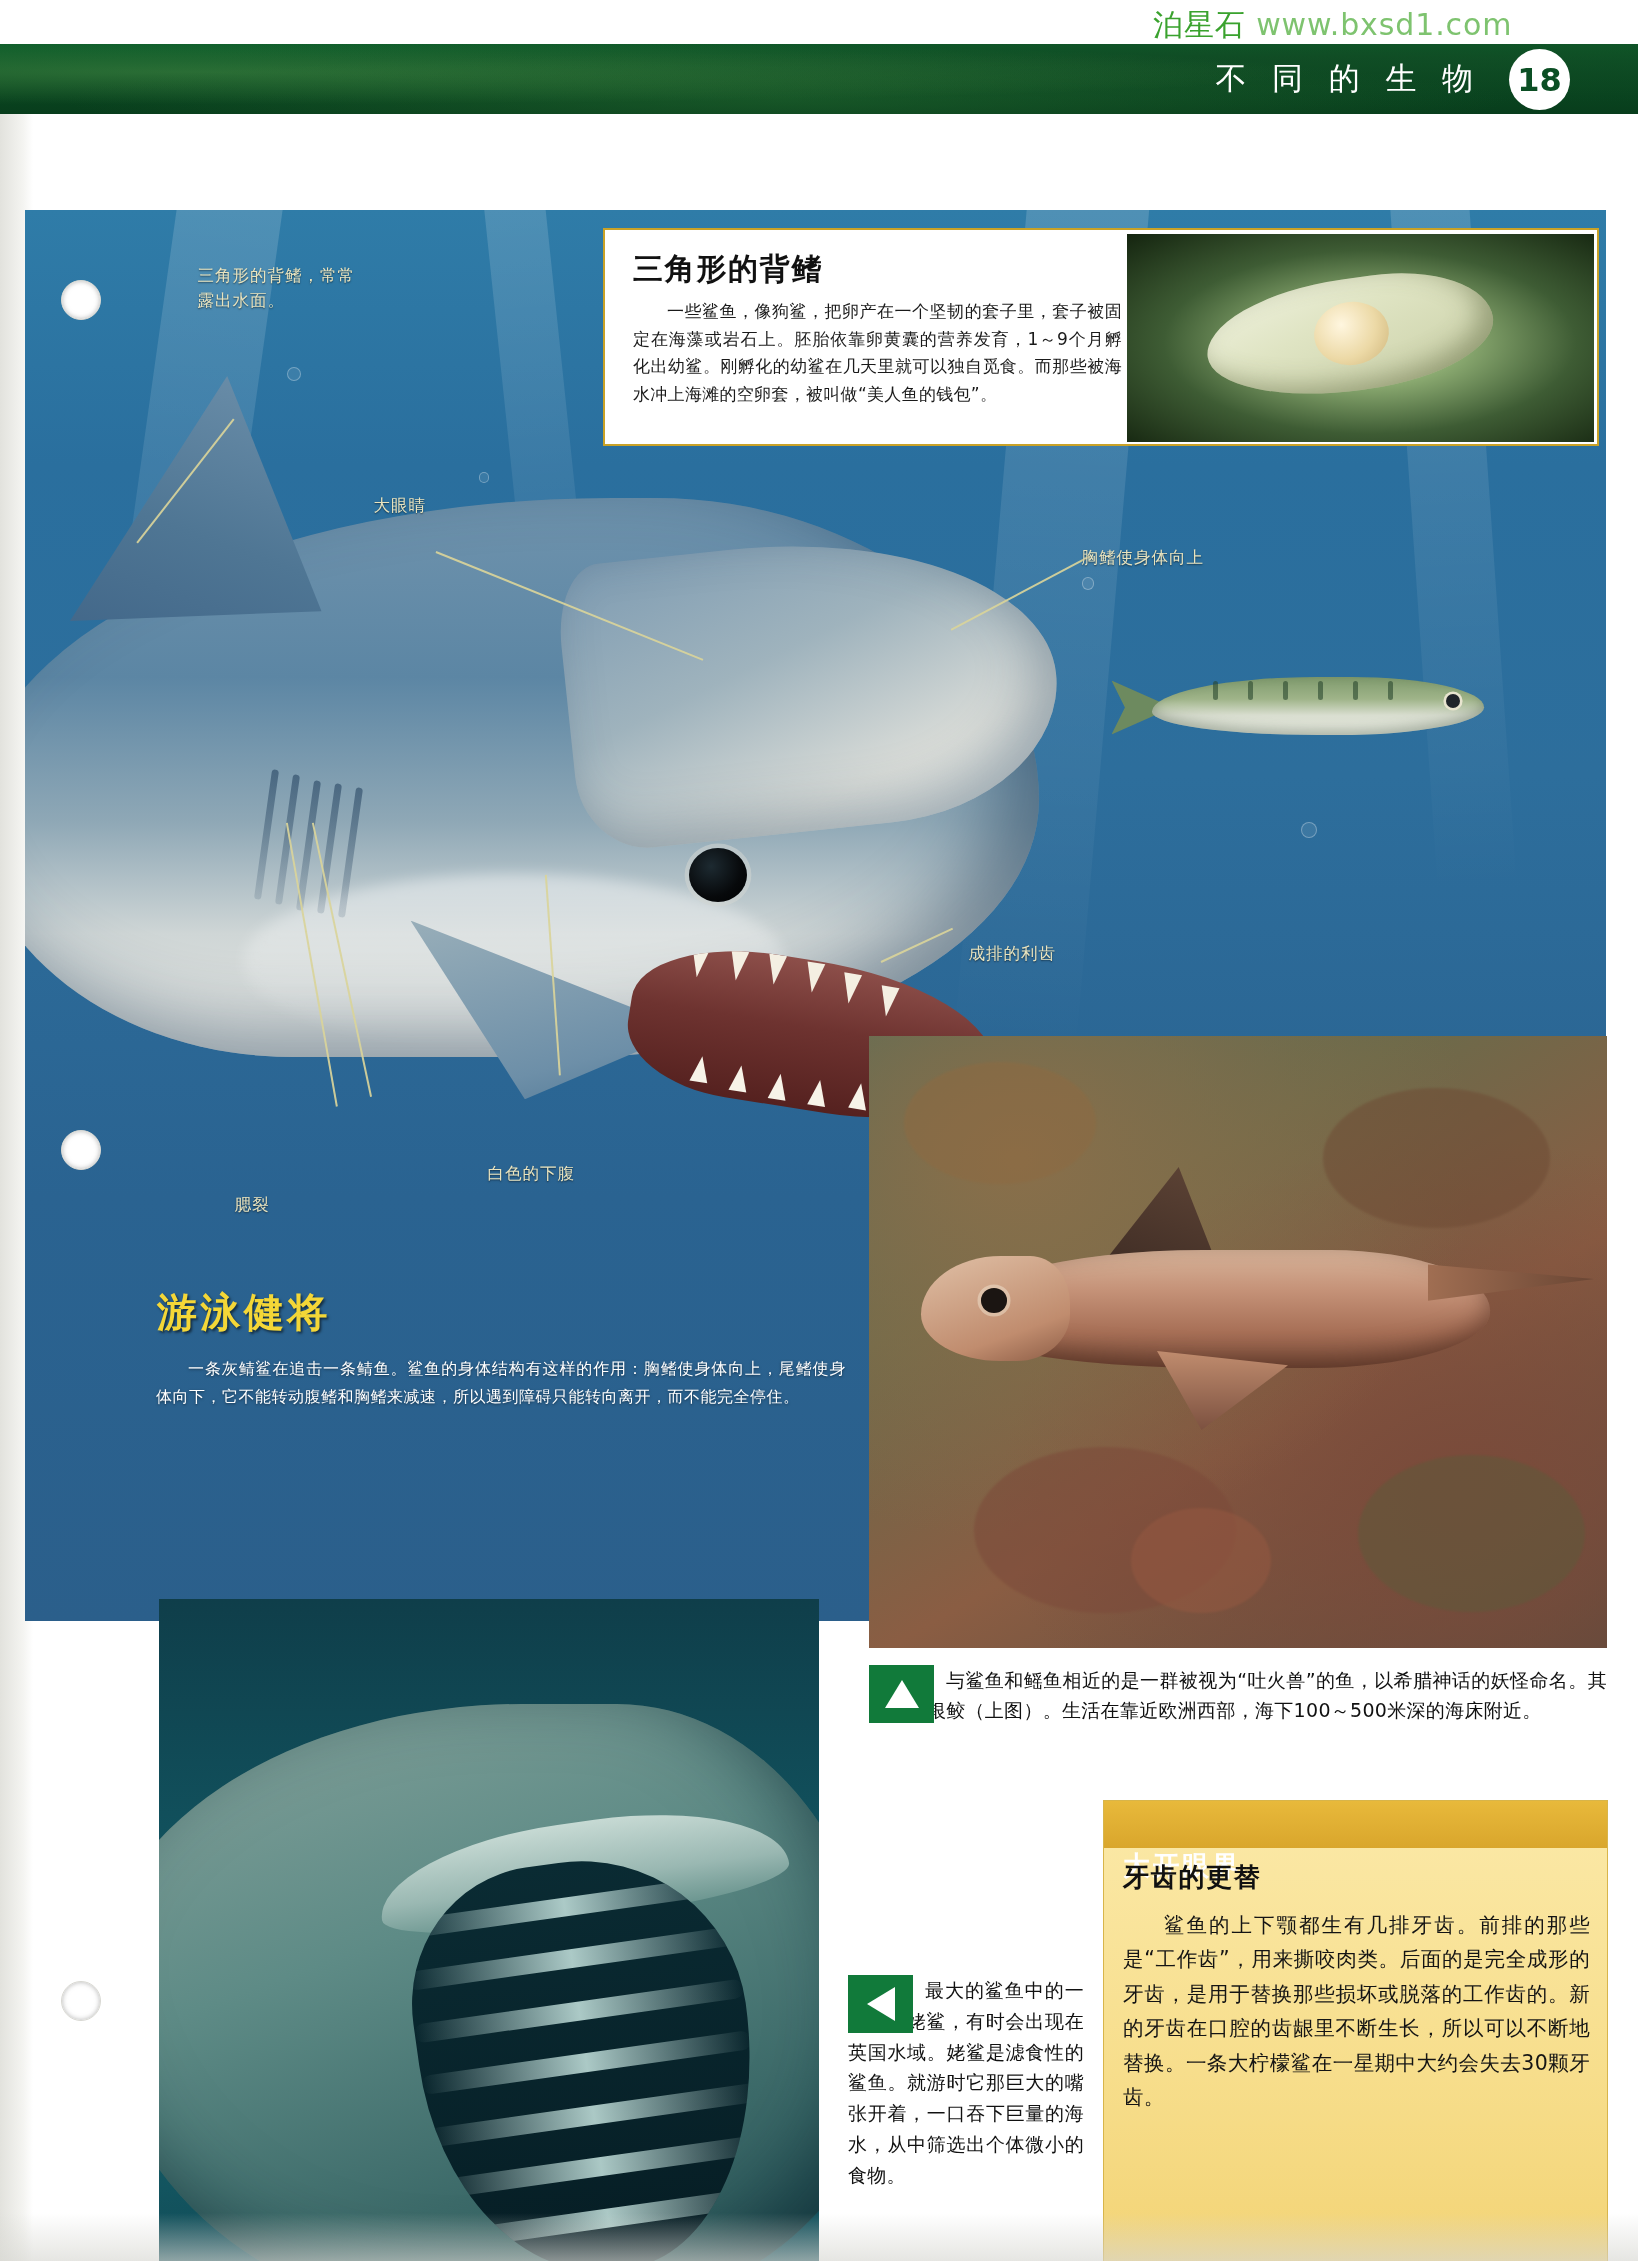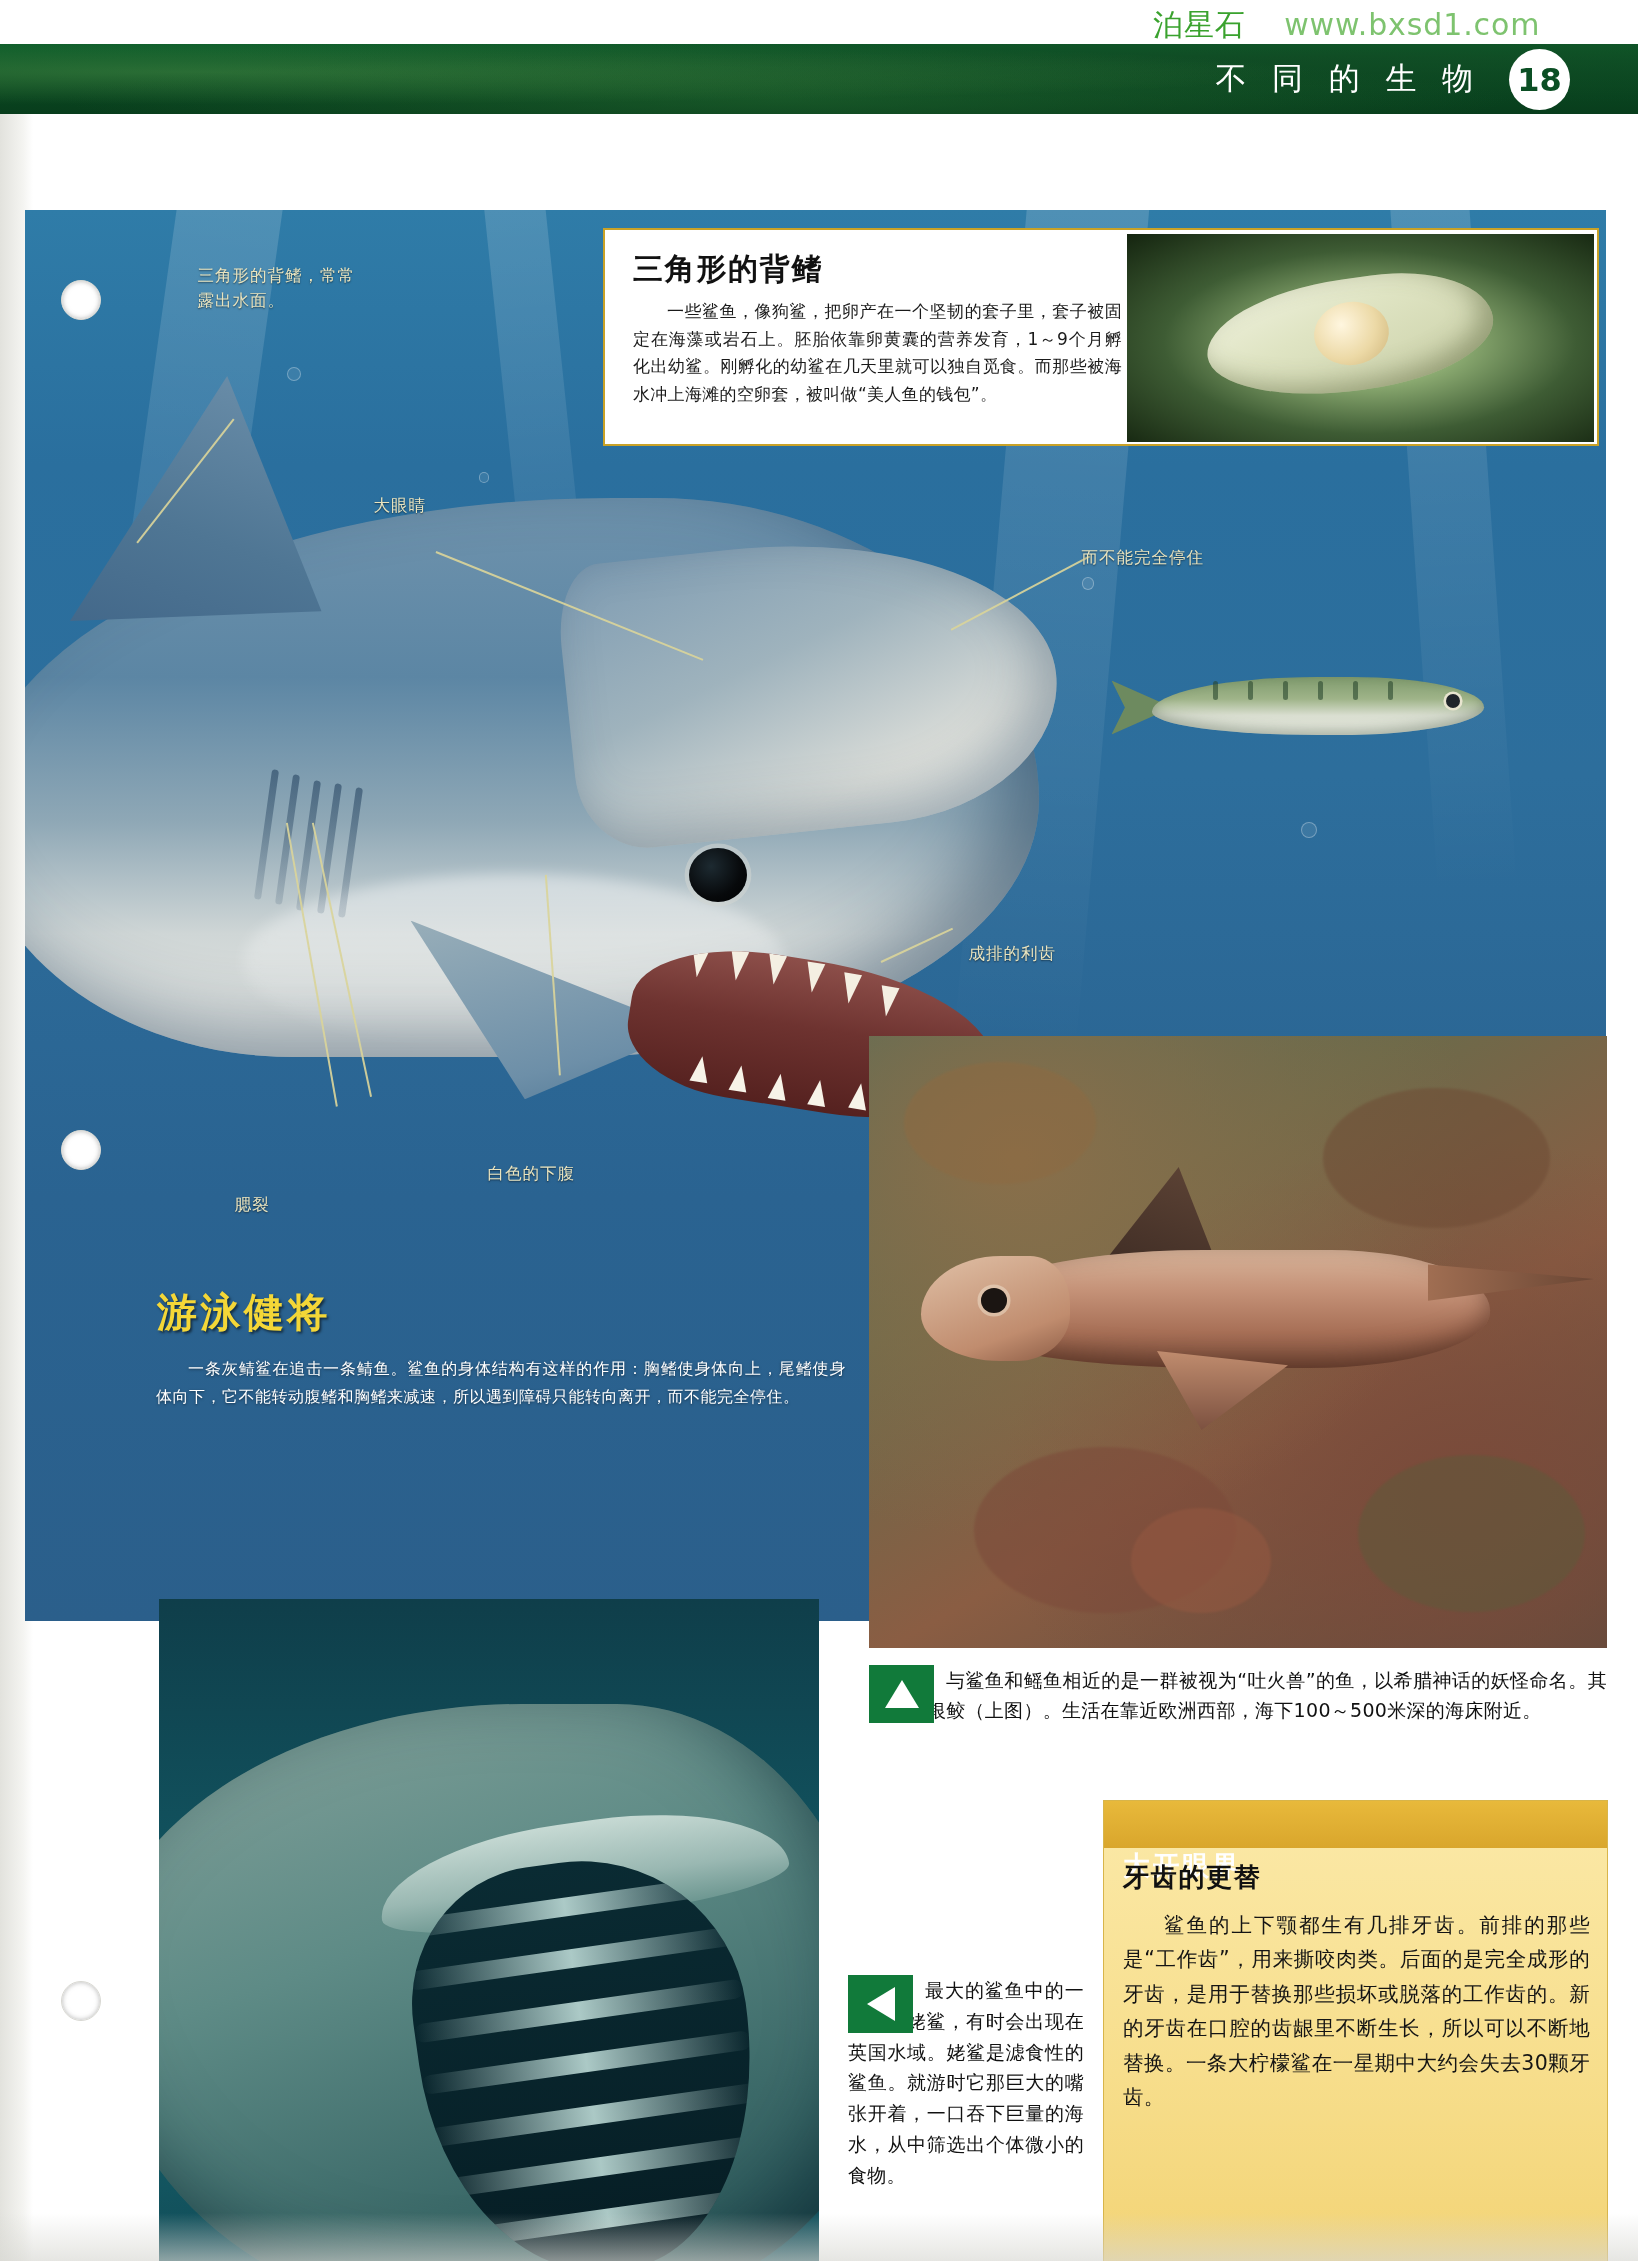--- a/index.html
+++ b/index.html
@@ -27,21 +27,21 @@
   }
   .watermark {
     position: absolute;
     left: 1153px; top: 5.2px;
     font-size: 30px;
     letter-spacing: 0.9px;
     color: #3aa22e;
     white-space: nowrap;
     font-family: "DejaVu Sans", "Liberation Sans", sans-serif;
   }
-  .watermark .dim { color: #7ec36f; margin-left: 28px; }
+  .watermark .dim { color: #7ec36f; }
 
   
   .header-bar {
     position: absolute;
     left: 0; top: 44px;
     width: 1638px; height: 70px;
     background: linear-gradient(180deg, #0d5c2a 0%, #0a4a22 45%, #083d1c 100%);
     overflow: hidden;
   }
   .header-bar::after {
@@ -638,21 +638,21 @@
       <div class="leader" style="left:411px; top:341px; width:288px; transform: rotate(22deg);"></div>
       <div class="leader" style="left:926px; top:419px; width:157px; transform: rotate(-28deg);"></div>
       <div class="leader" style="left:856px; top:751px; width:79px; transform: rotate(-25deg);"></div>
       <div class="leader" style="left:262px; top:612px; width:288px; transform: rotate(80deg);"></div>
       <div class="leader" style="left:288px; top:612px; width:280px; transform: rotate(78deg);"></div>
       <div class="leader" style="left:521px; top:664px; width:201px; transform: rotate(86deg);"></div>
 
       <div class="callout" style="left:173px; top:54px; width:253px;">三角形的背鳍，常常
 露出水面。</div>
       <div class="callout" style="left:349px; top:284px;">大眼睛</div>
-      <div class="callout" style="left:1057px; top:336px;">而不能完全停住</div>
+      <div class="callout" style="left:1057px; top:336px;">胸鳍使身体向上</div>
       <div class="callout" style="left:944px; top:732px;">成排的利齿</div>
       <div class="callout" style="left:210px; top:983px;">腮裂</div>
       <div class="callout" style="left:463px; top:952px;">白色的下腹</div>
     </div>
 
     <div class="card-mermaid">
       <div class="ctitle">三角形的背鳍</div>
       <div class="cbody">一些鲨鱼，像狗鲨，把卵产在一个坚韧的套子里，套子被固定在海藻或岩石上。胚胎依靠卵黄囊的营养发育，1～9个月孵化出幼鲨。刚孵化的幼鲨在几天里就可以独自觅食。而那些被海水冲上海滩的空卵套，被叫做“美人鱼的钱包”。</div>
       <div class="cphoto">
         <div class="egg"></div>

